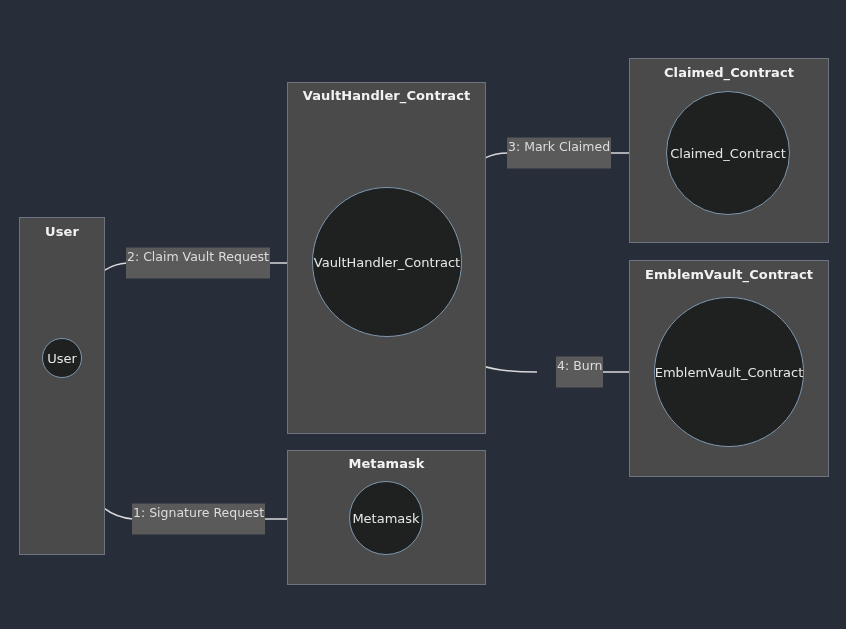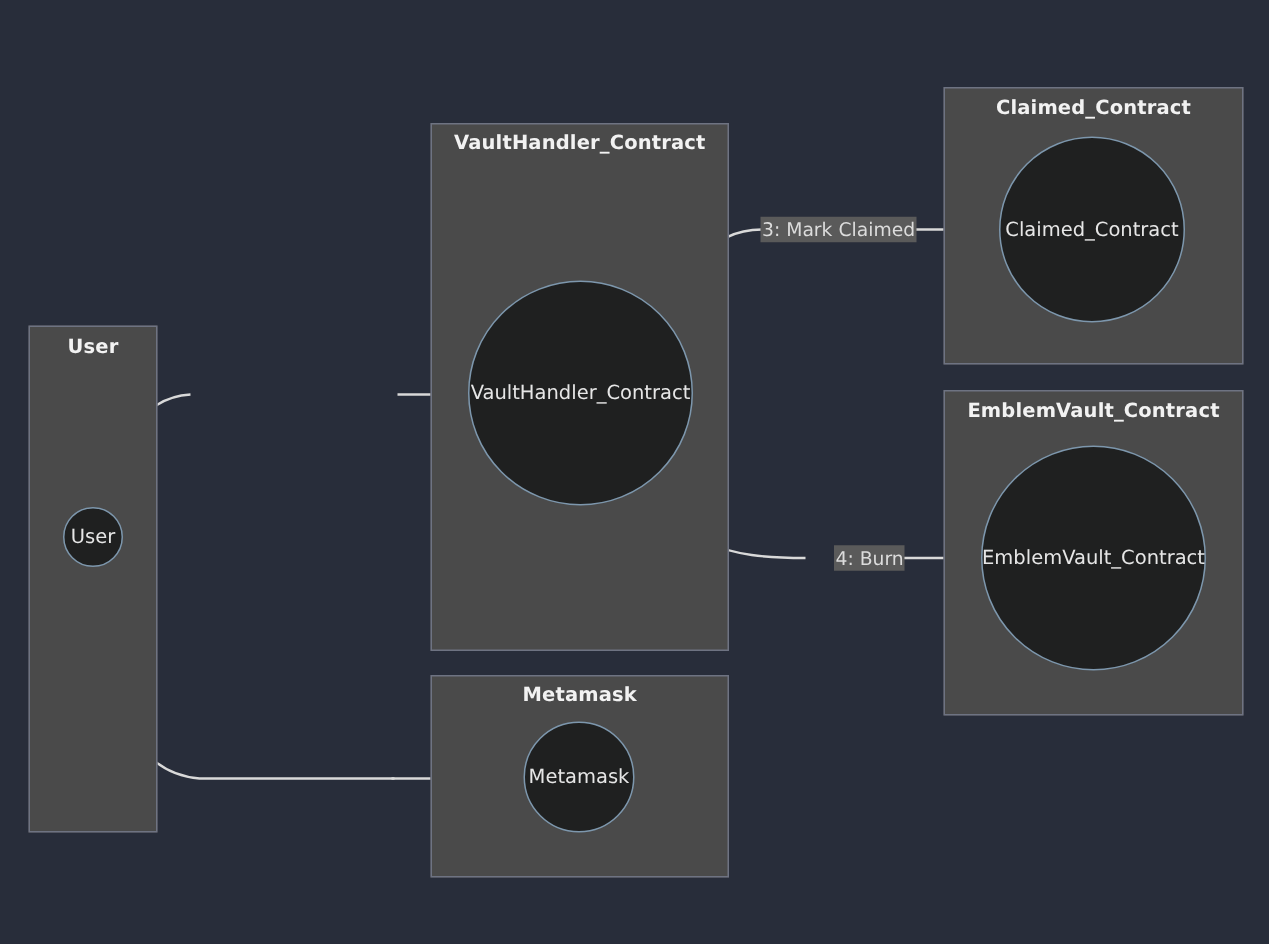--- a/index.html
+++ b/index.html
@@ -55,21 +55,21 @@
     font-size: 13px;
     white-space: nowrap;
     line-height: 1;
   }
   .edge-label {
     position: absolute;
     background: #5a5a5a;
     color: #dcdcdc;
     font-size: 12.5px;
     line-height: 17px;
-    height: 17px;
+    height: 31px;
     padding: 0 1px;
     white-space: nowrap;
     transform: translateY(-50%);
   }
 </style>
 </head>
 <body>
 
 <div id="stage">
 
@@ -129,19 +129,21 @@
     <span class="actor-label">Claimed_Contract</span>
   </div>
 
   <div class="group-box" style="left:629px; top:260px; width:200px; height:217px;">
     <div class="group-title" style="top:6px;">EmblemVault_Contract</div>
   </div>
   <div class="actor-node" style="left:654px; top:297px; width:150px; height:150px;">
     <span class="actor-label">EmblemVault_Contract</span>
   </div>
 
+  <div class="edge-label" style="left:132px; top:519px;">1: Signature Request</div>
 
+  <div class="edge-label" style="left:126px; top:263px;">2: Claim Vault Request</div>
 
   <div class="edge-label" style="left:507px; top:153px;">3: Mark Claimed</div>
 
   <div class="edge-label" style="left:556px; top:372px;">4: Burn</div>
 
 </div>
 
 </body></html>

